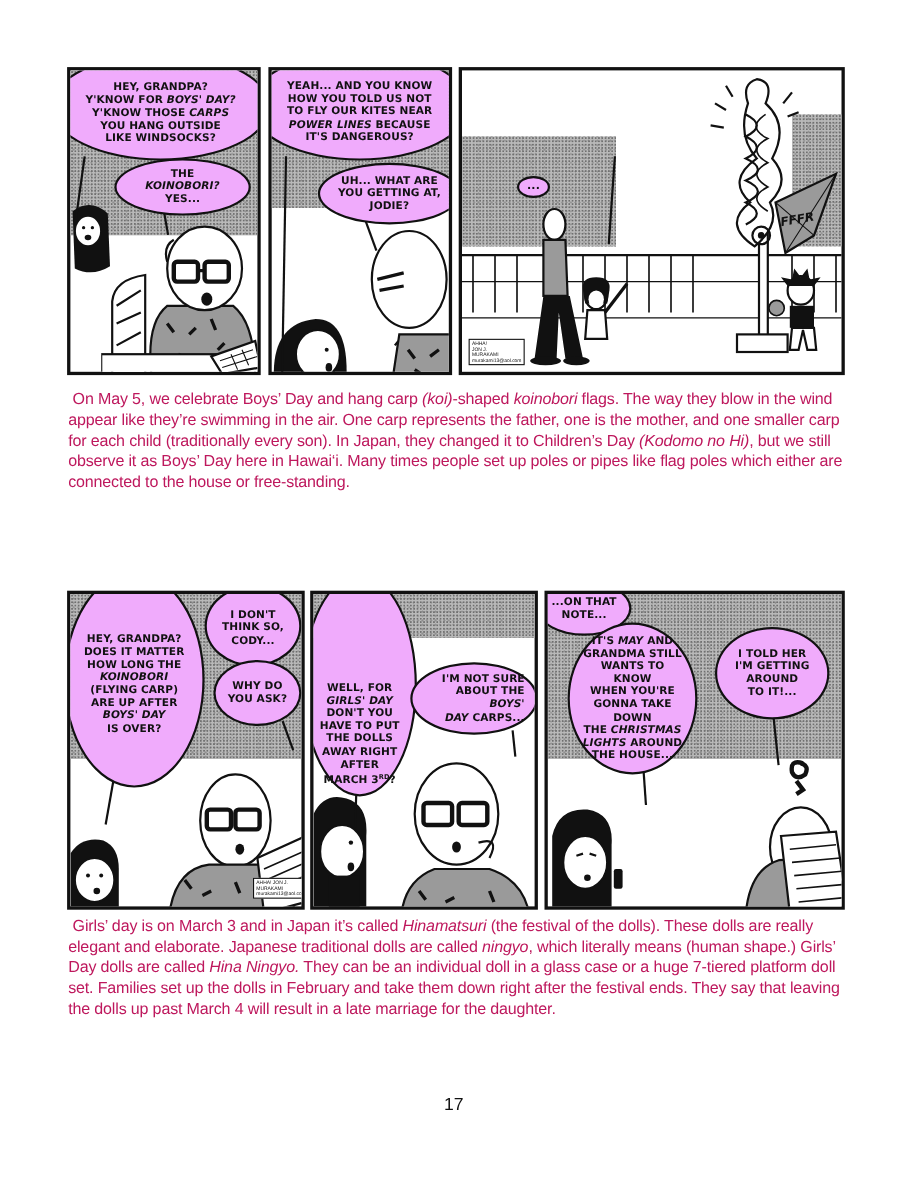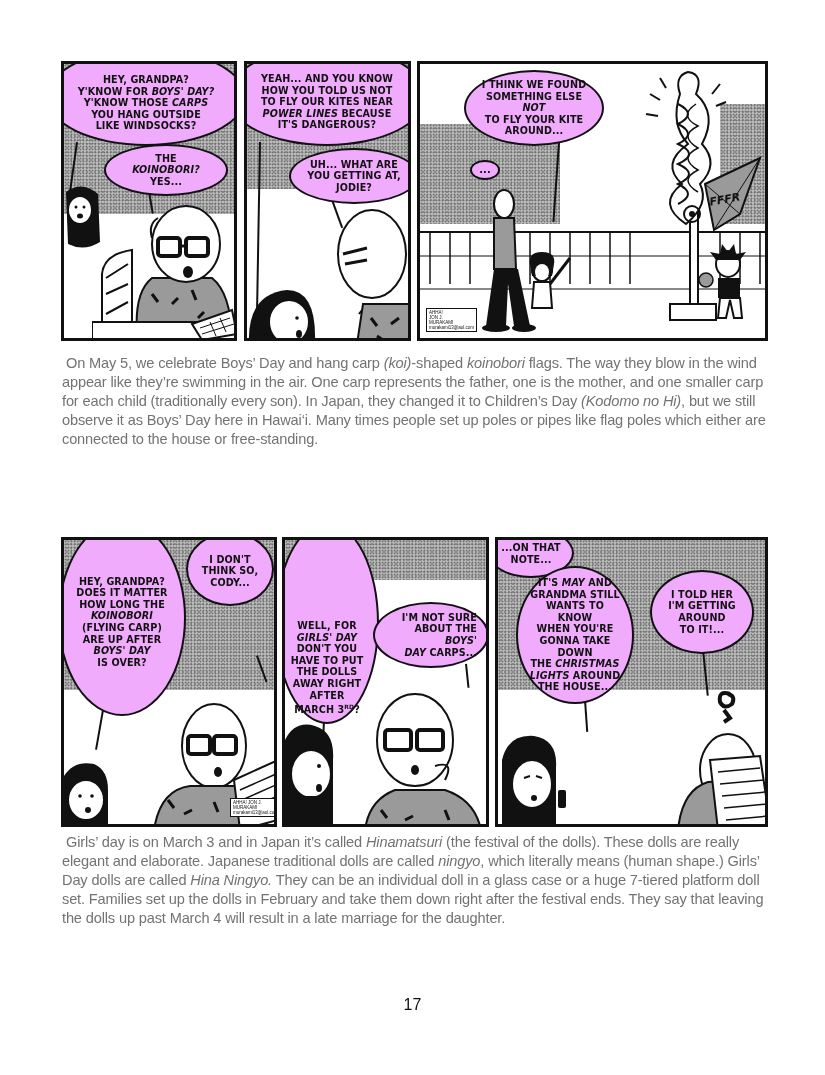--- a/index.html
+++ b/index.html
@@ -10,21 +10,21 @@
     background-image: radial-gradient(#6f6f6f 0.8px, transparent 1.1px), radial-gradient(#8a8a8a 0.7px, transparent 1px);
     background-size:3px 3px, 4px 4px; background-position:0 0, 1px 2px; }
   .bubble { position:absolute; background:#f0abfc; border:2px solid #111; border-radius:50%;
     display:flex; align-items:center; justify-content:center; text-align:center;
     font-family:"DejaVu Sans", sans-serif; font-size:9.6px; line-height:11.6px; font-weight:bold;
     letter-spacing:0.1px; text-transform:uppercase; box-sizing:border-box; padding:6px 10px; z-index:3; }
   .bubble em { font-weight:900; }
   .tail-line { position:absolute; border-left:2px solid #111; z-index:2; transform-origin:top left; }
   .fig { position:absolute; z-index:1; }
   .sig { position:absolute; font-family:"Liberation Sans", sans-serif; font-size:4.5px; line-height:5px; border:1px solid #111; background:#fff; padding:1px 2px; z-index:4; }
-  .prose { position:absolute; left:62px; width:712px; font-family:"Liberation Sans", sans-serif; font-size:14.6px; line-height:19px; color:#737373; letter-spacing:-0.15px; }
+  .prose { position:absolute; left:62px; width:712px; font-family:"Liberation Sans", sans-serif; font-size:14.6px; line-height:19px; color:#be185d; letter-spacing:-0.15px; }
   .prose p { margin:0; text-indent:4px; }
   .prose em { font-style:italic; }
   .page-number { position:absolute; left:0; width:825px; top:996px; text-align:center; font-family:"Liberation Sans", sans-serif; font-size:16px; }
 </style>
 </head>
 <body>
 
 <div>
 
   <div class="panel" style="left:61px; top:61px; width:176px; height:280px;">
@@ -102,28 +102,20 @@
       <path d="M96 60 l24 -6 M98 70 l22 -4" stroke="#111" stroke-width="3"></path>
       <path d="M112 120 Q118 110 136 112" stroke="#111" stroke-width="2" fill="none"></path>
       <path d="M110 150 L116 110 L165 110 L165 150 Z" fill="#9a9a9a" stroke="#111" stroke-width="2"></path>
       <path d="M124 124 l6 8 M144 130 l8 -6 M130 142 l6 4" stroke="#111" stroke-width="3"></path>
     </svg>
   </div>
 
   <div class="panel" style="left:417px; top:61px; width:351px; height:280px;">
     <div class="screen" style="top:60px; height:100px; left:0; width:140px;"></div>
     <div class="screen" style="top:40px; height:120px; left:300px; width:51px;"></div>
-    <div class="bubble" style="left:44px; top:6px; width:140px; height:76px;">
-      <div>
-        <span>I THINK WE FOUND</span><br>
-        <span>SOMETHING ELSE </span><em>NOT</em><br>
-        <span>TO FLY YOUR KITE</span><br>
-        <span>AROUND...</span>
-      </div>
-    </div>
     <div class="tail-line" style="left:138px; top:78px; height:80px; transform:rotate(4deg);"></div>
     <div class="bubble" style="left:50px; top:96px; width:30px; height:20px; padding:0; font-size:10px;">
       <span>...</span>
     </div>
     <svg class="fig" style="left:0; top:0;" width="351" height="280" viewBox="0 0 351 280">
 
       <path d="M0 168 L350 168" stroke="#111" stroke-width="2"></path>
       <g stroke="#111" stroke-width="1.5">
         <line x1="10" y1="168" x2="10" y2="220"></line>
           <line x1="30" y1="168" x2="30" y2="220"></line>
@@ -210,20 +202,26 @@
       </div>
     </div>
     <div class="tail-line" style="left:38px; top:170px; height:40px; transform:rotate(10deg);"></div>
     <div class="bubble" style="left:122px; top:-8px; width:88px; height:74px; padding-top:10px;">
       <div>
         <span>I DON'T</span><br>
         <span>THINK SO,</span><br>
         <span>CODY...</span>
       </div>
     </div>
+    <div class="bubble" style="left:130px; top:60px; width:80px; height:60px;">
+      <div>
+        <span>WHY DO</span><br>
+        <span>YOU ASK?</span>
+      </div>
+    </div>
     <div class="tail-line" style="left:192px; top:116px; height:28px; transform:rotate(-20deg);"></div>
     <svg class="fig" style="left:0; top:140px;" width="216" height="150" viewBox="0 0 216 150">
       <path d="M0 96 Q10 80 30 84 Q44 90 44 110 L44 150 L0 150 Z" fill="#111"></path>
       <ellipse cx="22" cy="120" rx="18" ry="20" fill="#fff" stroke="#111" stroke-width="2"></ellipse>
       <circle cx="16" cy="116" r="1.8" fill="#111"></circle>
         <circle cx="28" cy="116" r="1.8" fill="#111"></circle>
       <ellipse cx="24" cy="130" rx="3" ry="3" fill="#111"></ellipse>
       <ellipse cx="150" cy="66" rx="32" ry="42" fill="#fff" stroke="#111" stroke-width="2"></ellipse>
       <rect x="124" y="56" width="22" height="18" rx="3" fill="none" stroke="#111" stroke-width="4"></rect>
       <rect x="150" y="56" width="22" height="18" rx="3" fill="none" stroke="#111" stroke-width="4"></rect>

